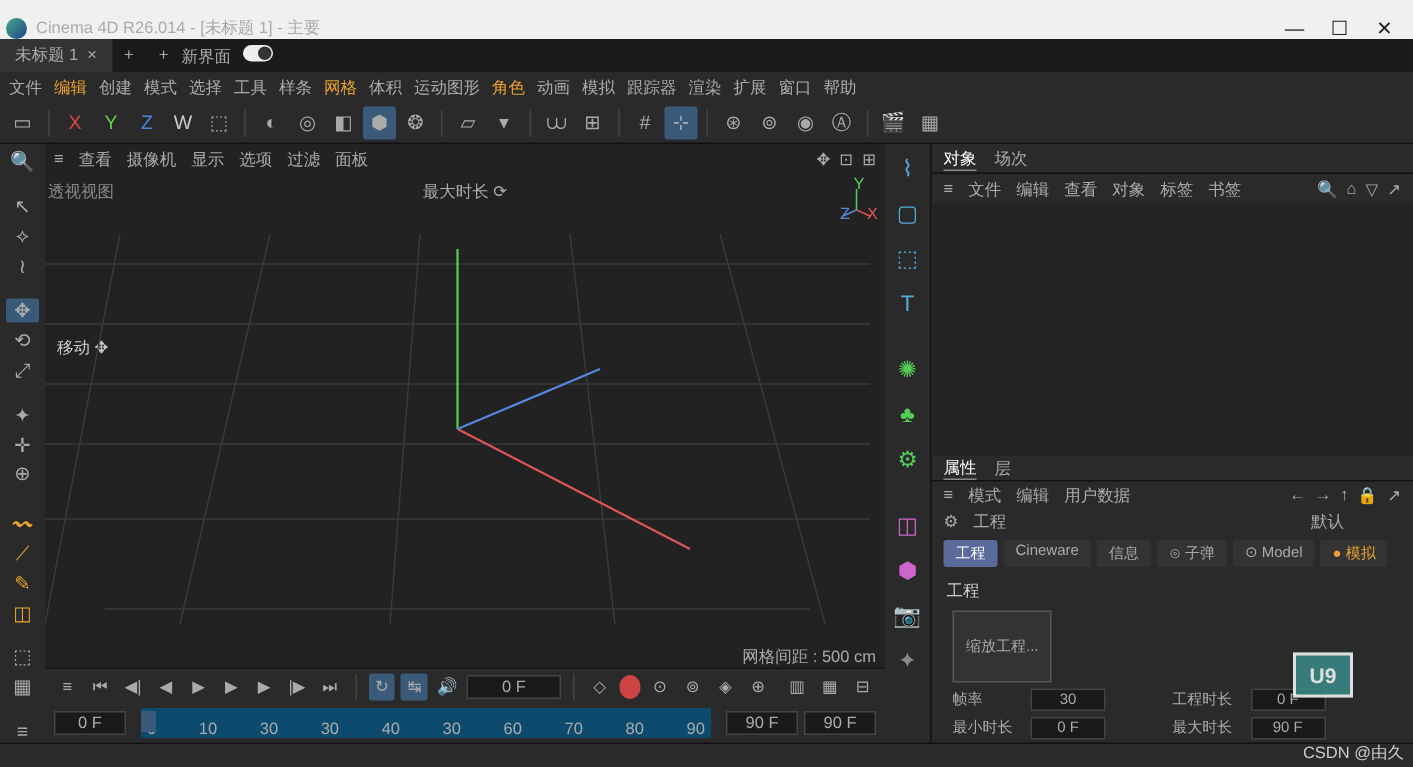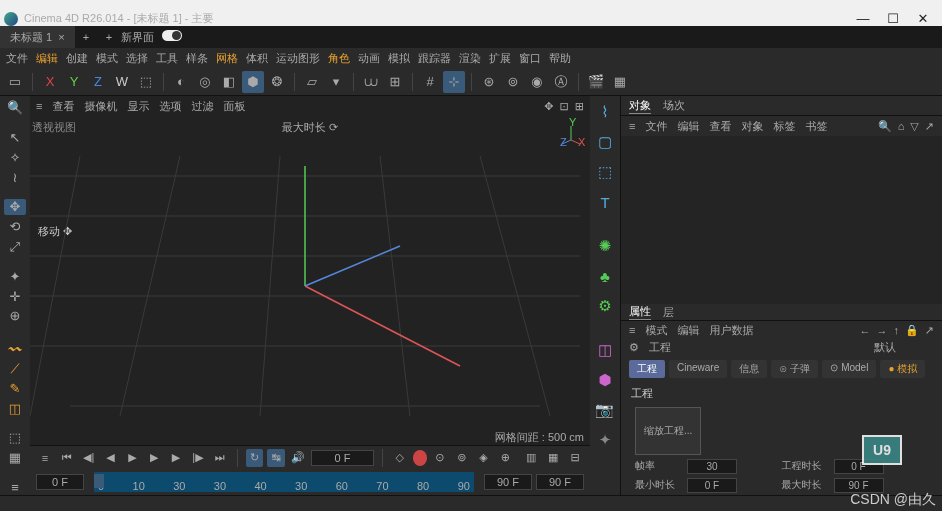--- a/index.html
+++ b/index.html
@@ -65,21 +65,21 @@
 .fld{display:flex;align-items:center;padding:2px 14px;gap:6px}
 .fld label{width:56px;color:#aaa}
 .fld .inp{width:60px;height:16px;background:#1a1a1a;border:1px solid #444;text-align:center;line-height:14px}
 .fld .dd{width:44px;height:16px;background:#333;border:1px solid #555;text-align:center;line-height:14px;font-size:10px}
 .btn-sm{padding:16px 8px;background:#333;border:1px solid #555;font-size:10px}
 .flds2{display:flex;padding:2px 14px}
 .flds2 .col{flex:1;display:flex;align-items:center;gap:4px}
 .flds2 label{width:48px;font-size:10px}
 .flds2 .inp{width:50px;height:15px;background:#1a1a1a;border:1px solid #444;text-align:center;line-height:13px;font-size:10px}
 .wm{position:absolute;right:40px;bottom:46px;width:40px;height:30px;background:#3a8a8a;border:2px solid #fff;display:flex;align-items:center;justify-content:center;color:#fff;font-weight:bold;font-size:14px;opacity:.85}
-.credit{position:absolute;right:6px;bottom:2px;color:#ccc;font-size:14px}
+.credit{position:absolute;right:6px;bottom:2px;color:#ccc;font-size:11px}
 .statusbar{height:16px;background:#2a2a2a;border-top:1px solid #111}
 svg{overflow:visible}
 </style>
 </head>
 <body>
 
 <div class="titlebar">
   <span class="ico"></span>
   <span>Cinema 4D R26.014 - [未标题 1] - 主要</span>
   <span class="sp"></span>

